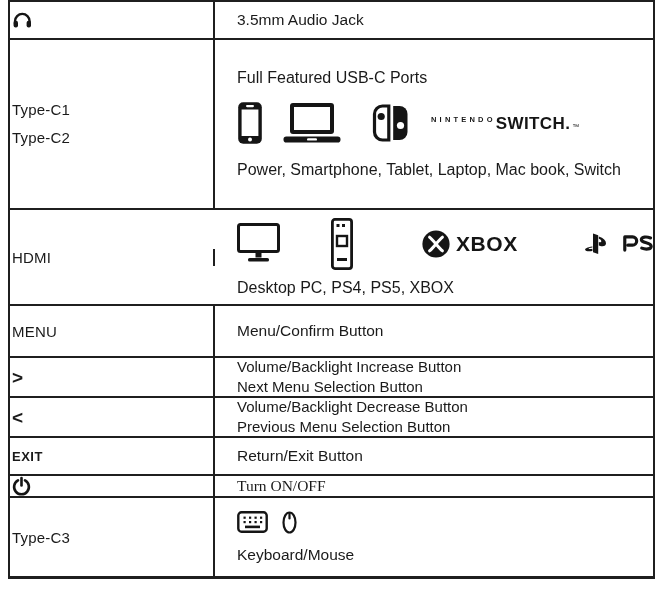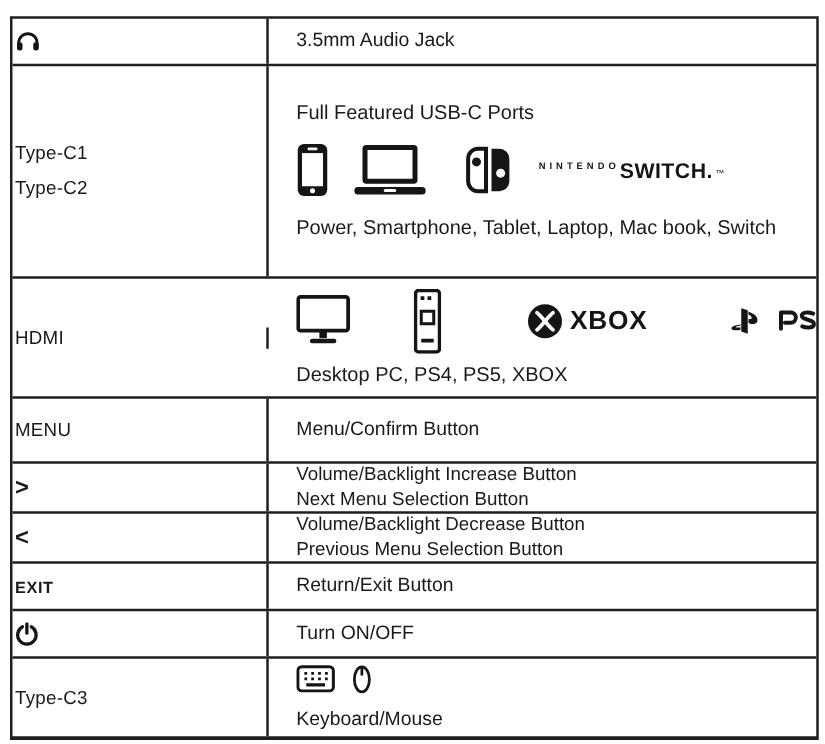--- a/index.html
+++ b/index.html
@@ -2,21 +2,21 @@
 <html><head>
 <meta charset="utf-8">
 <style>
   html,body{margin:0;padding:0;}
   body{
     width:660px;height:595px;background:#ffffff;position:relative;
     font-family:"Liberation Sans", sans-serif;color:#1a1a1a;
     -webkit-font-smoothing:antialiased;
   }
   .spec-table{
-    position:absolute;left:8px;top:13px;width:647px;height:579px;
+    position:absolute;left:8px;top:0;width:647px;height:579px;
     box-sizing:border-box;border:2px solid #1f1f1f;border-bottom-width:3px;
     display:flex;flex-direction:column;background:#fff;
   }
   .row{display:flex;box-sizing:border-box;border-bottom:2px solid #1f1f1f;flex:0 0 auto;}
   .row:last-child{border-bottom:none;flex:1 1 auto;}
   .cl{
     width:205px;flex:0 0 205px;box-sizing:border-box;border-right:2px solid #1f1f1f;
     display:flex;flex-direction:column;justify-content:center;padding-left:2px;
   }
   .cr{
@@ -197,21 +197,21 @@
 
   <div class="row" style="height:38px;">
     <div class="cl">
       <span class="lbl-exit">EXIT</span>
     </div>
     <div class="cr">
       <span class="desc">Return/Exit Button</span>
     </div>
   </div>
 
-  <div class="row" style="height:38px;">
+  <div class="row" style="height:22px;font-family:Liberation Serif, serif;">
     <div class="cl">
       <span>
         <svg width="19" height="21" viewBox="0 0 19 21">
           <path d="M9.5 2 V9.5" stroke="#151515" stroke-width="2.6" stroke-linecap="round"></path>
           <path d="M6 4.4 A7.4 7.4 0 1 0 13 4.4" fill="none" stroke="#151515" stroke-width="2.6" stroke-linecap="round"></path>
         </svg>
       </span>
     </div>
     <div class="cr">
       <span class="desc">Turn ON/OFF</span>

